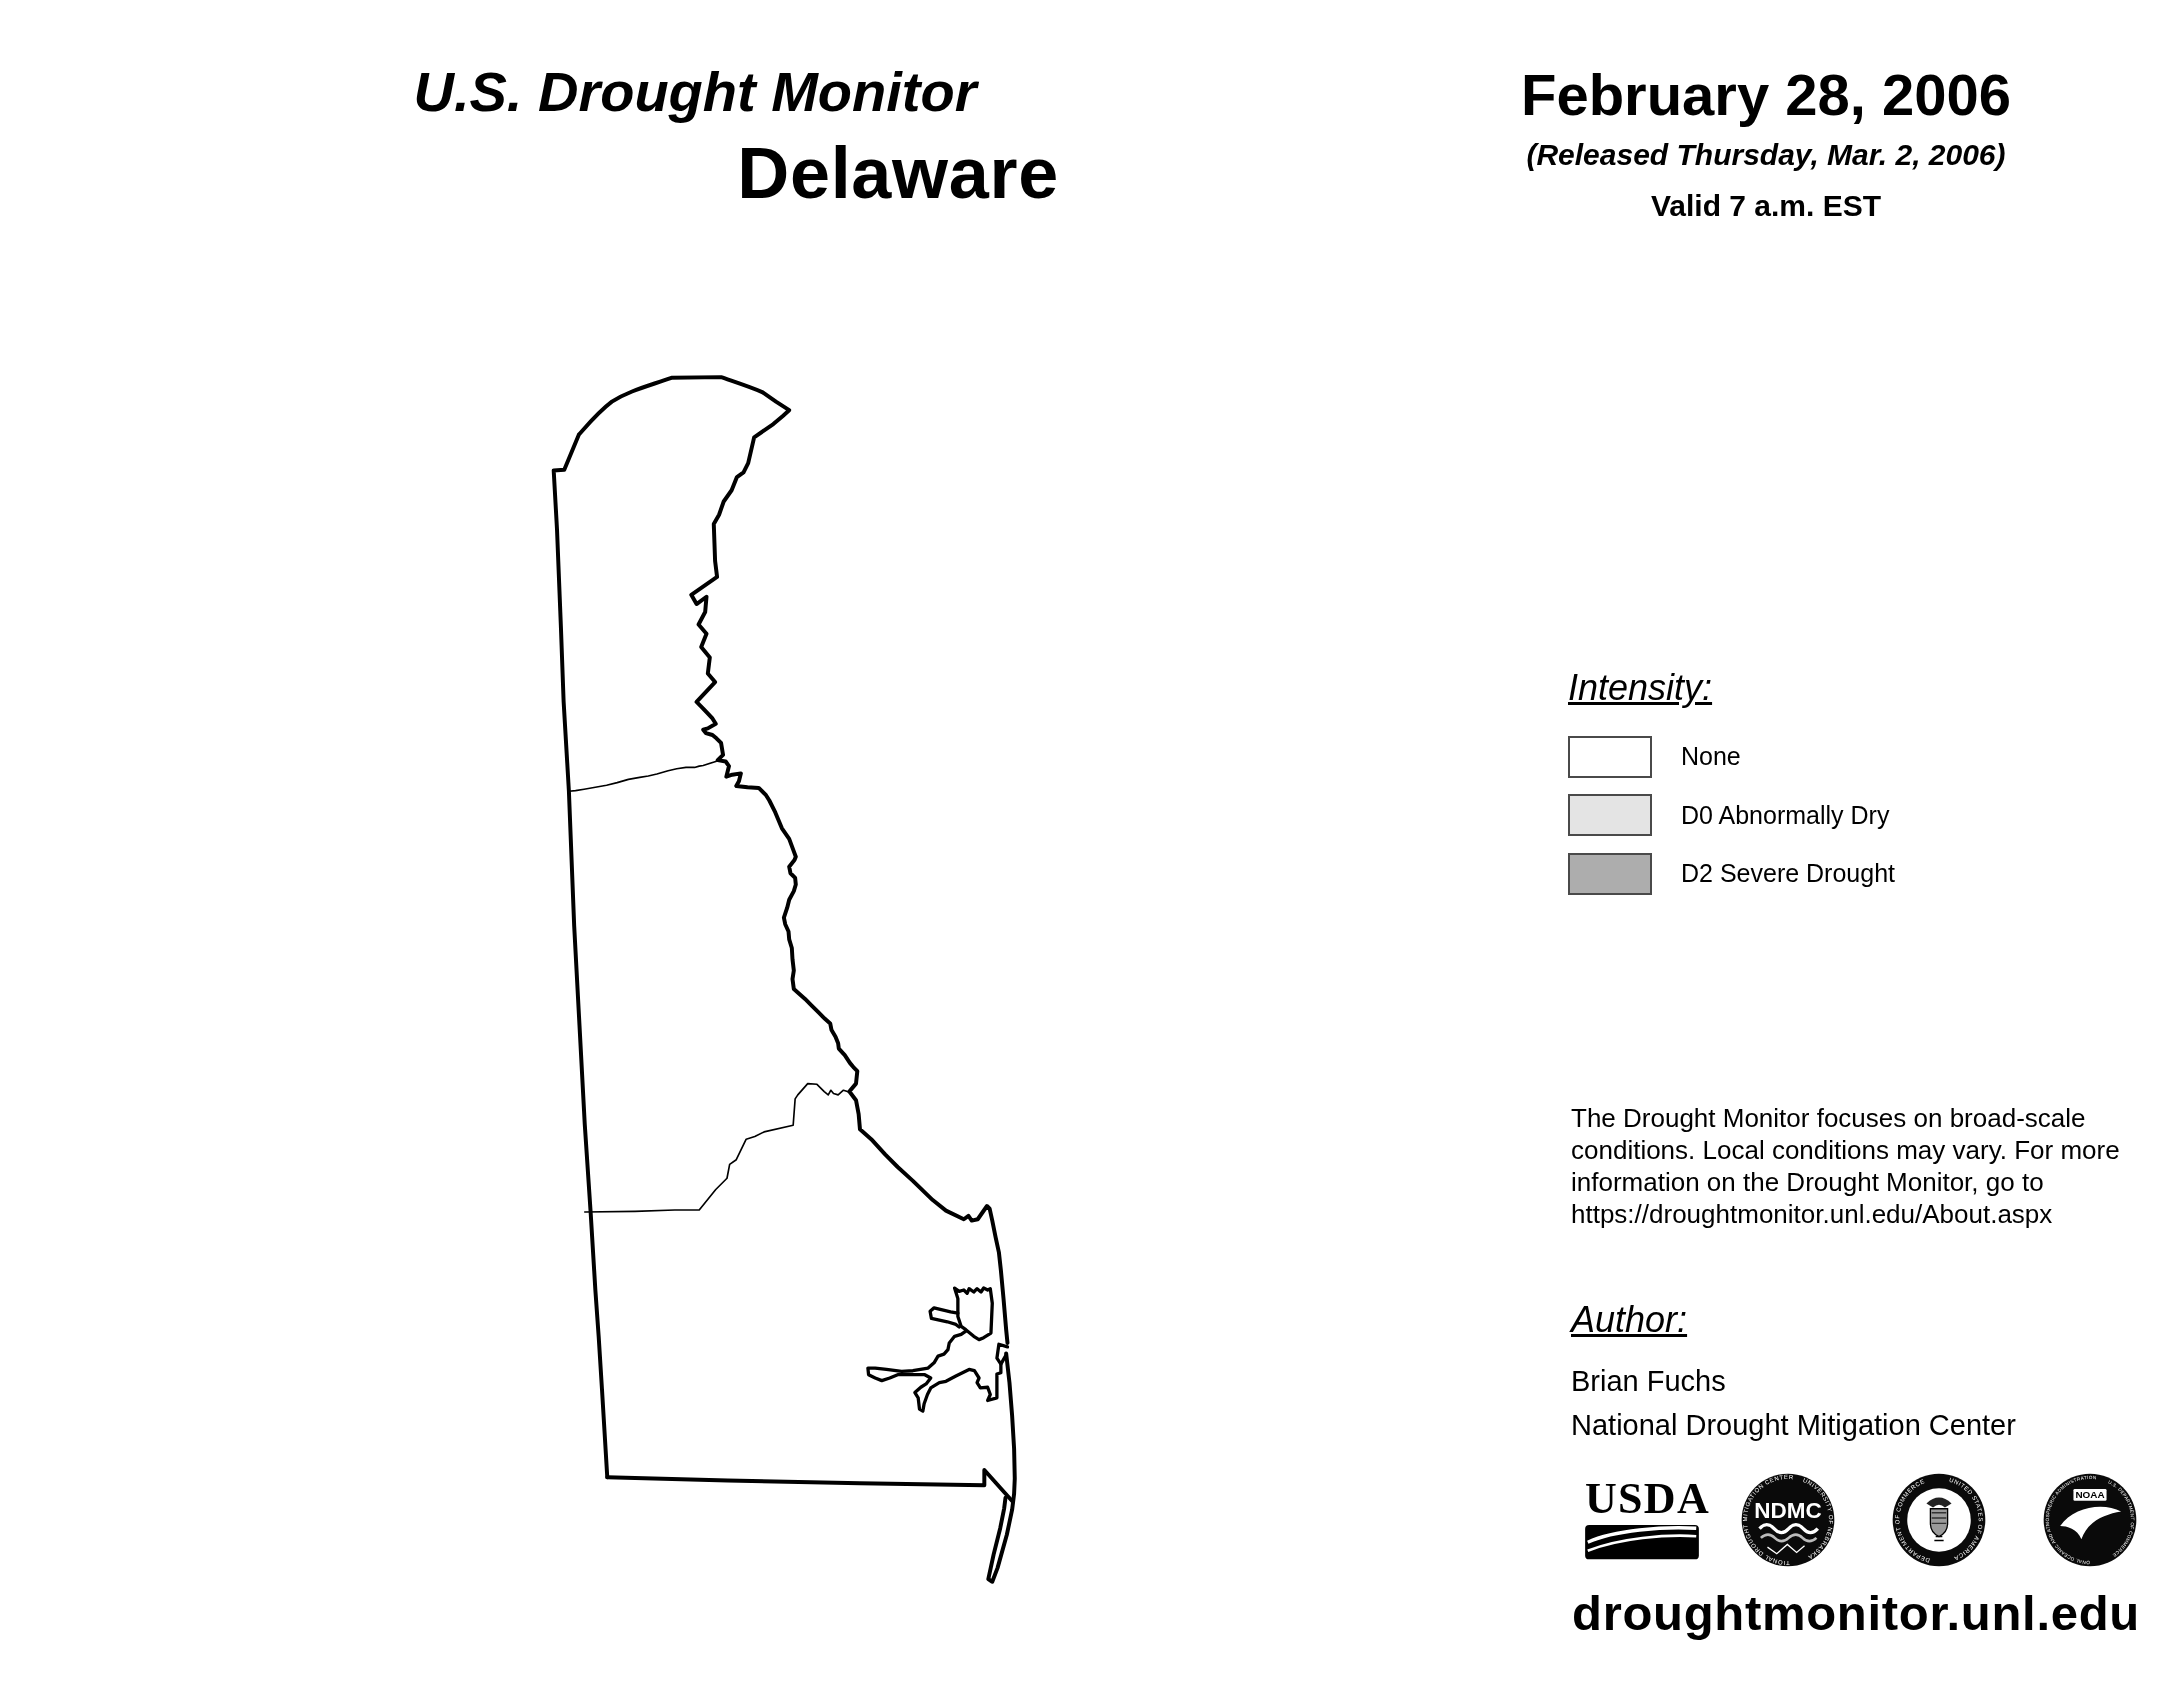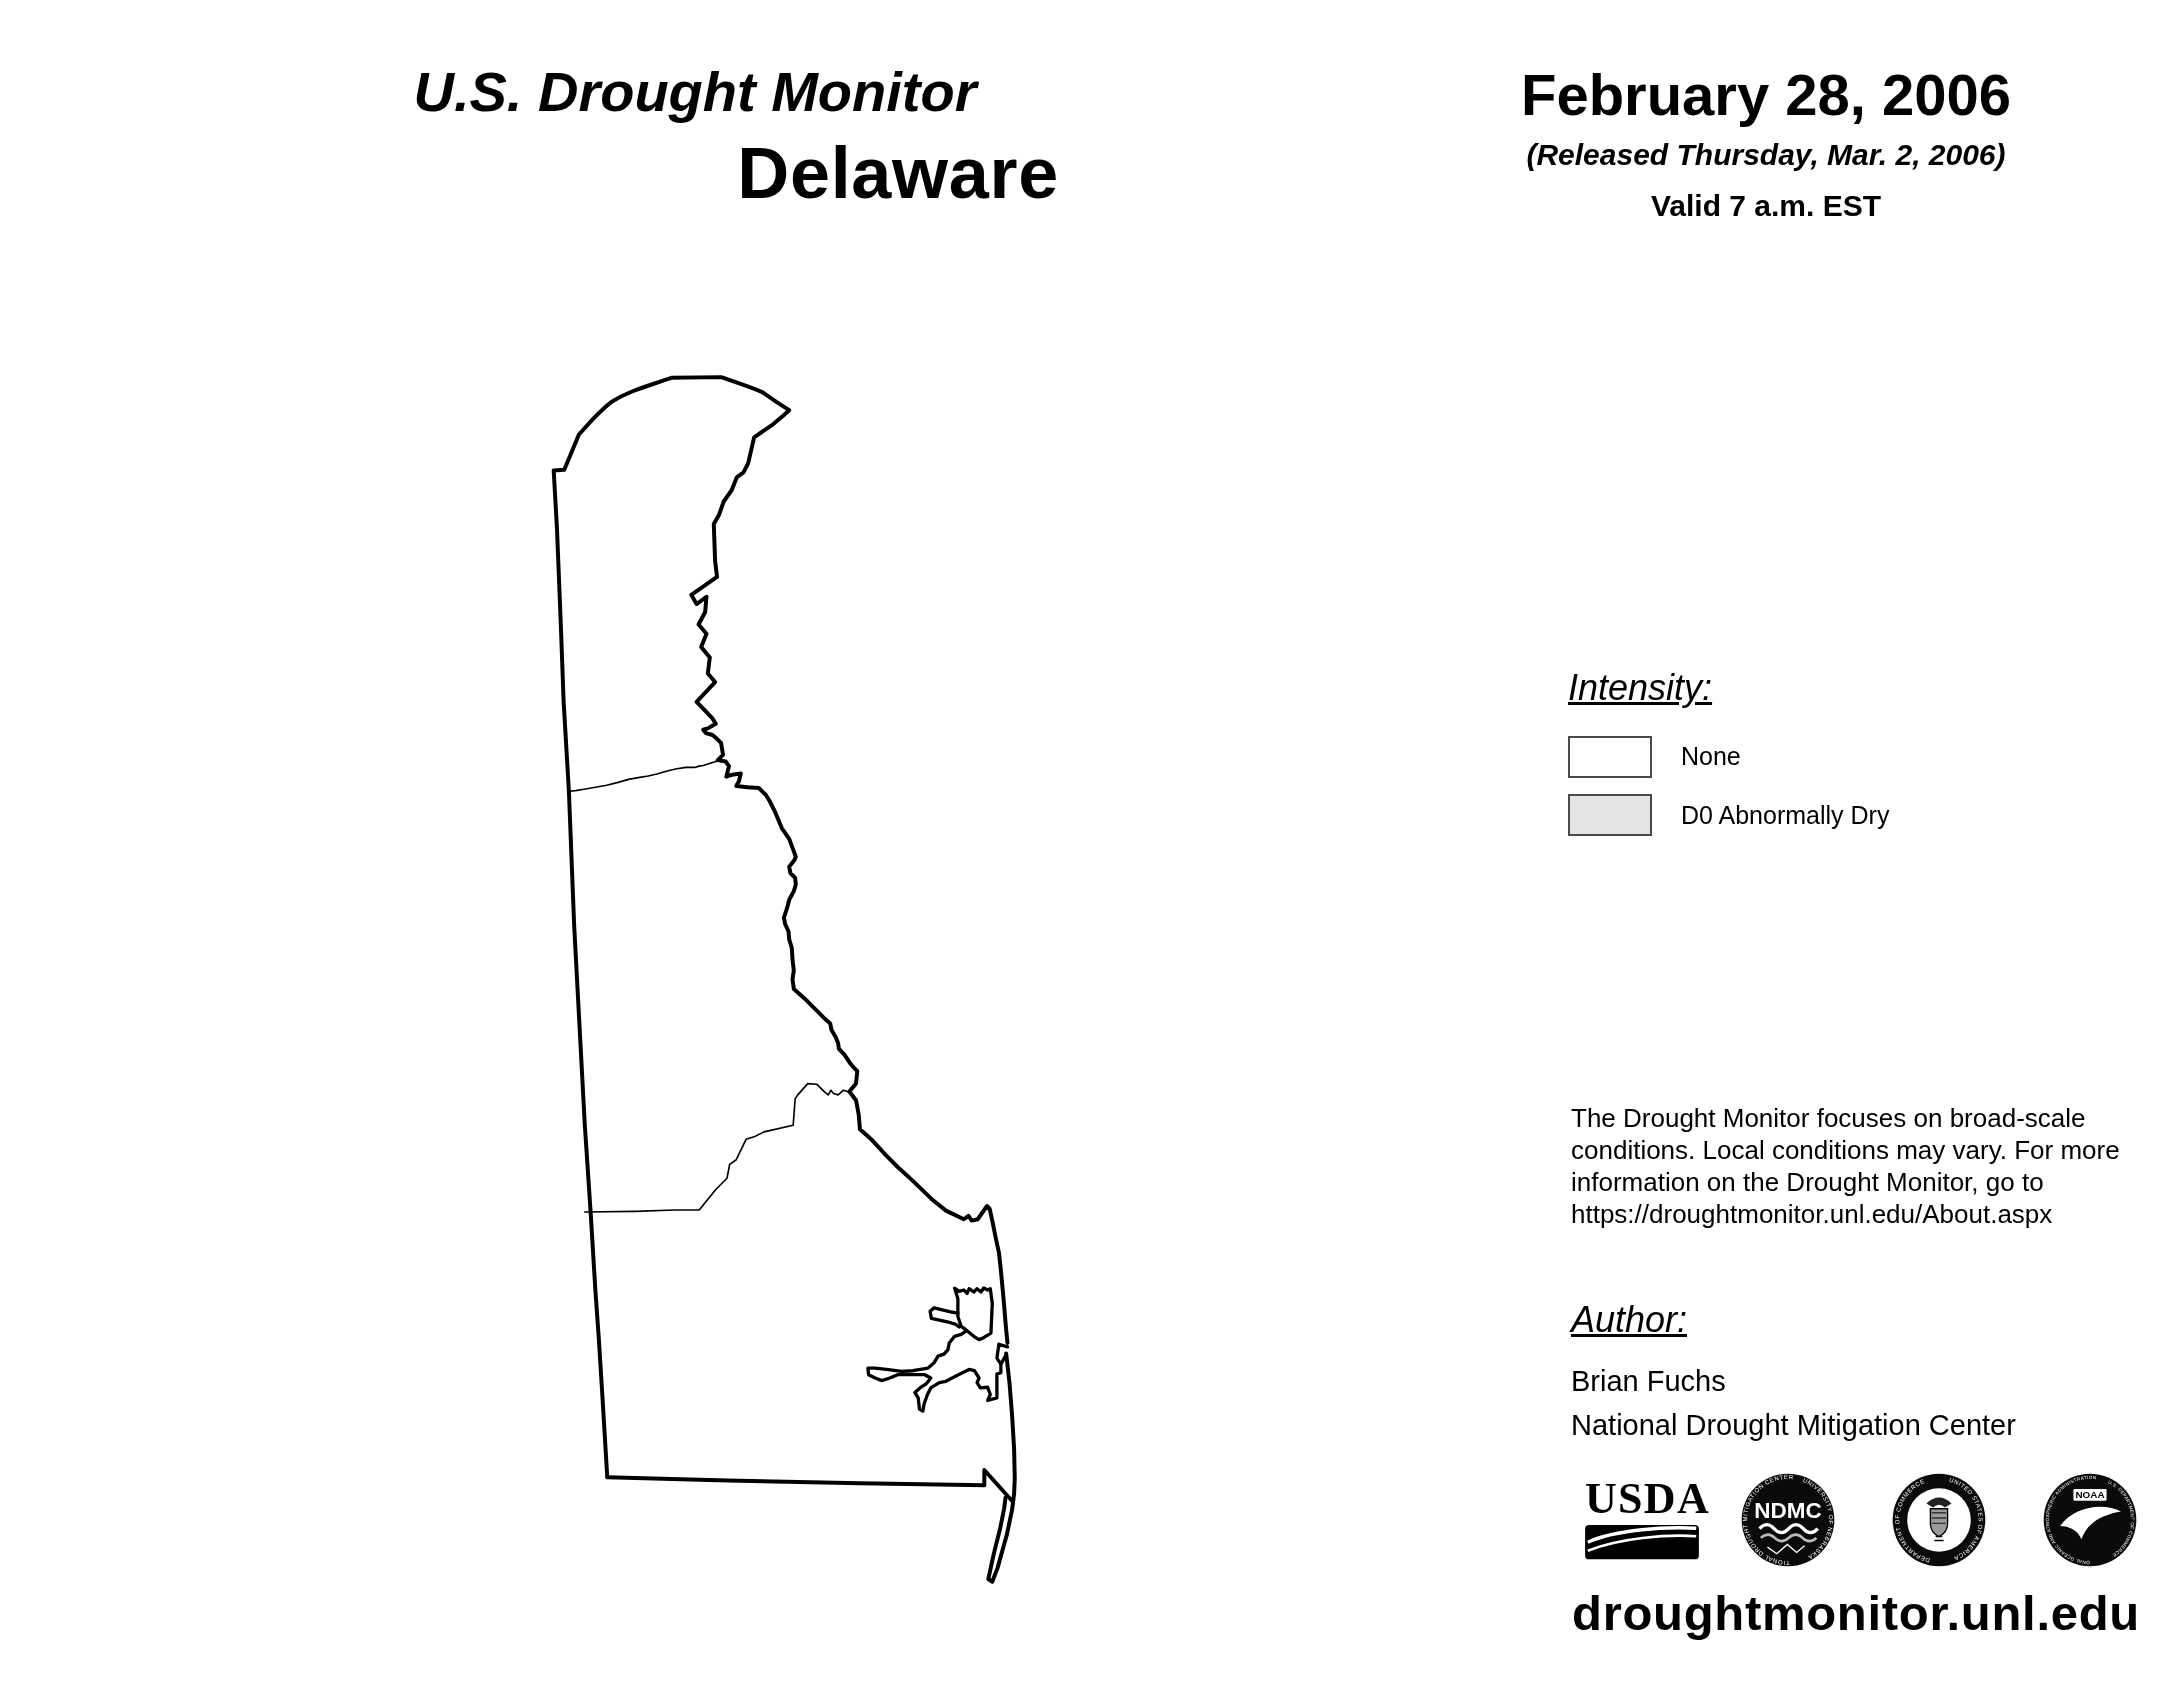--- a/index.html
+++ b/index.html
@@ -97,20 +97,24 @@
     <div class="legend-swatch" style="background: rgb(255, 255, 255); border-color: rgb(74, 74, 74);"></div>
     <div class="legend-label">None</div>
   </div>
 
   <div class="legend-row">
     <div class="legend-swatch" style="background: rgb(228, 228, 228); border-color: rgb(74, 74, 74);"></div>
     <div class="legend-label">D0 Abnormally Dry</div>
   </div>
 
 
+  <div class="legend-row">
+    <div class="legend-swatch" style="background: rgb(173, 173, 173); border-color: rgb(74, 74, 74);"></div>
+    <div class="legend-label">D2 Severe Drought</div>
+  </div>
 
 
 </div>
 </div>
 
 <div class="abs disclaimer">The Drought Monitor focuses on broad-scale
 conditions. Local conditions may vary. For more
 information on the Drought Monitor, go to
 https://droughtmonitor.unl.edu/About.aspx</div>
 

